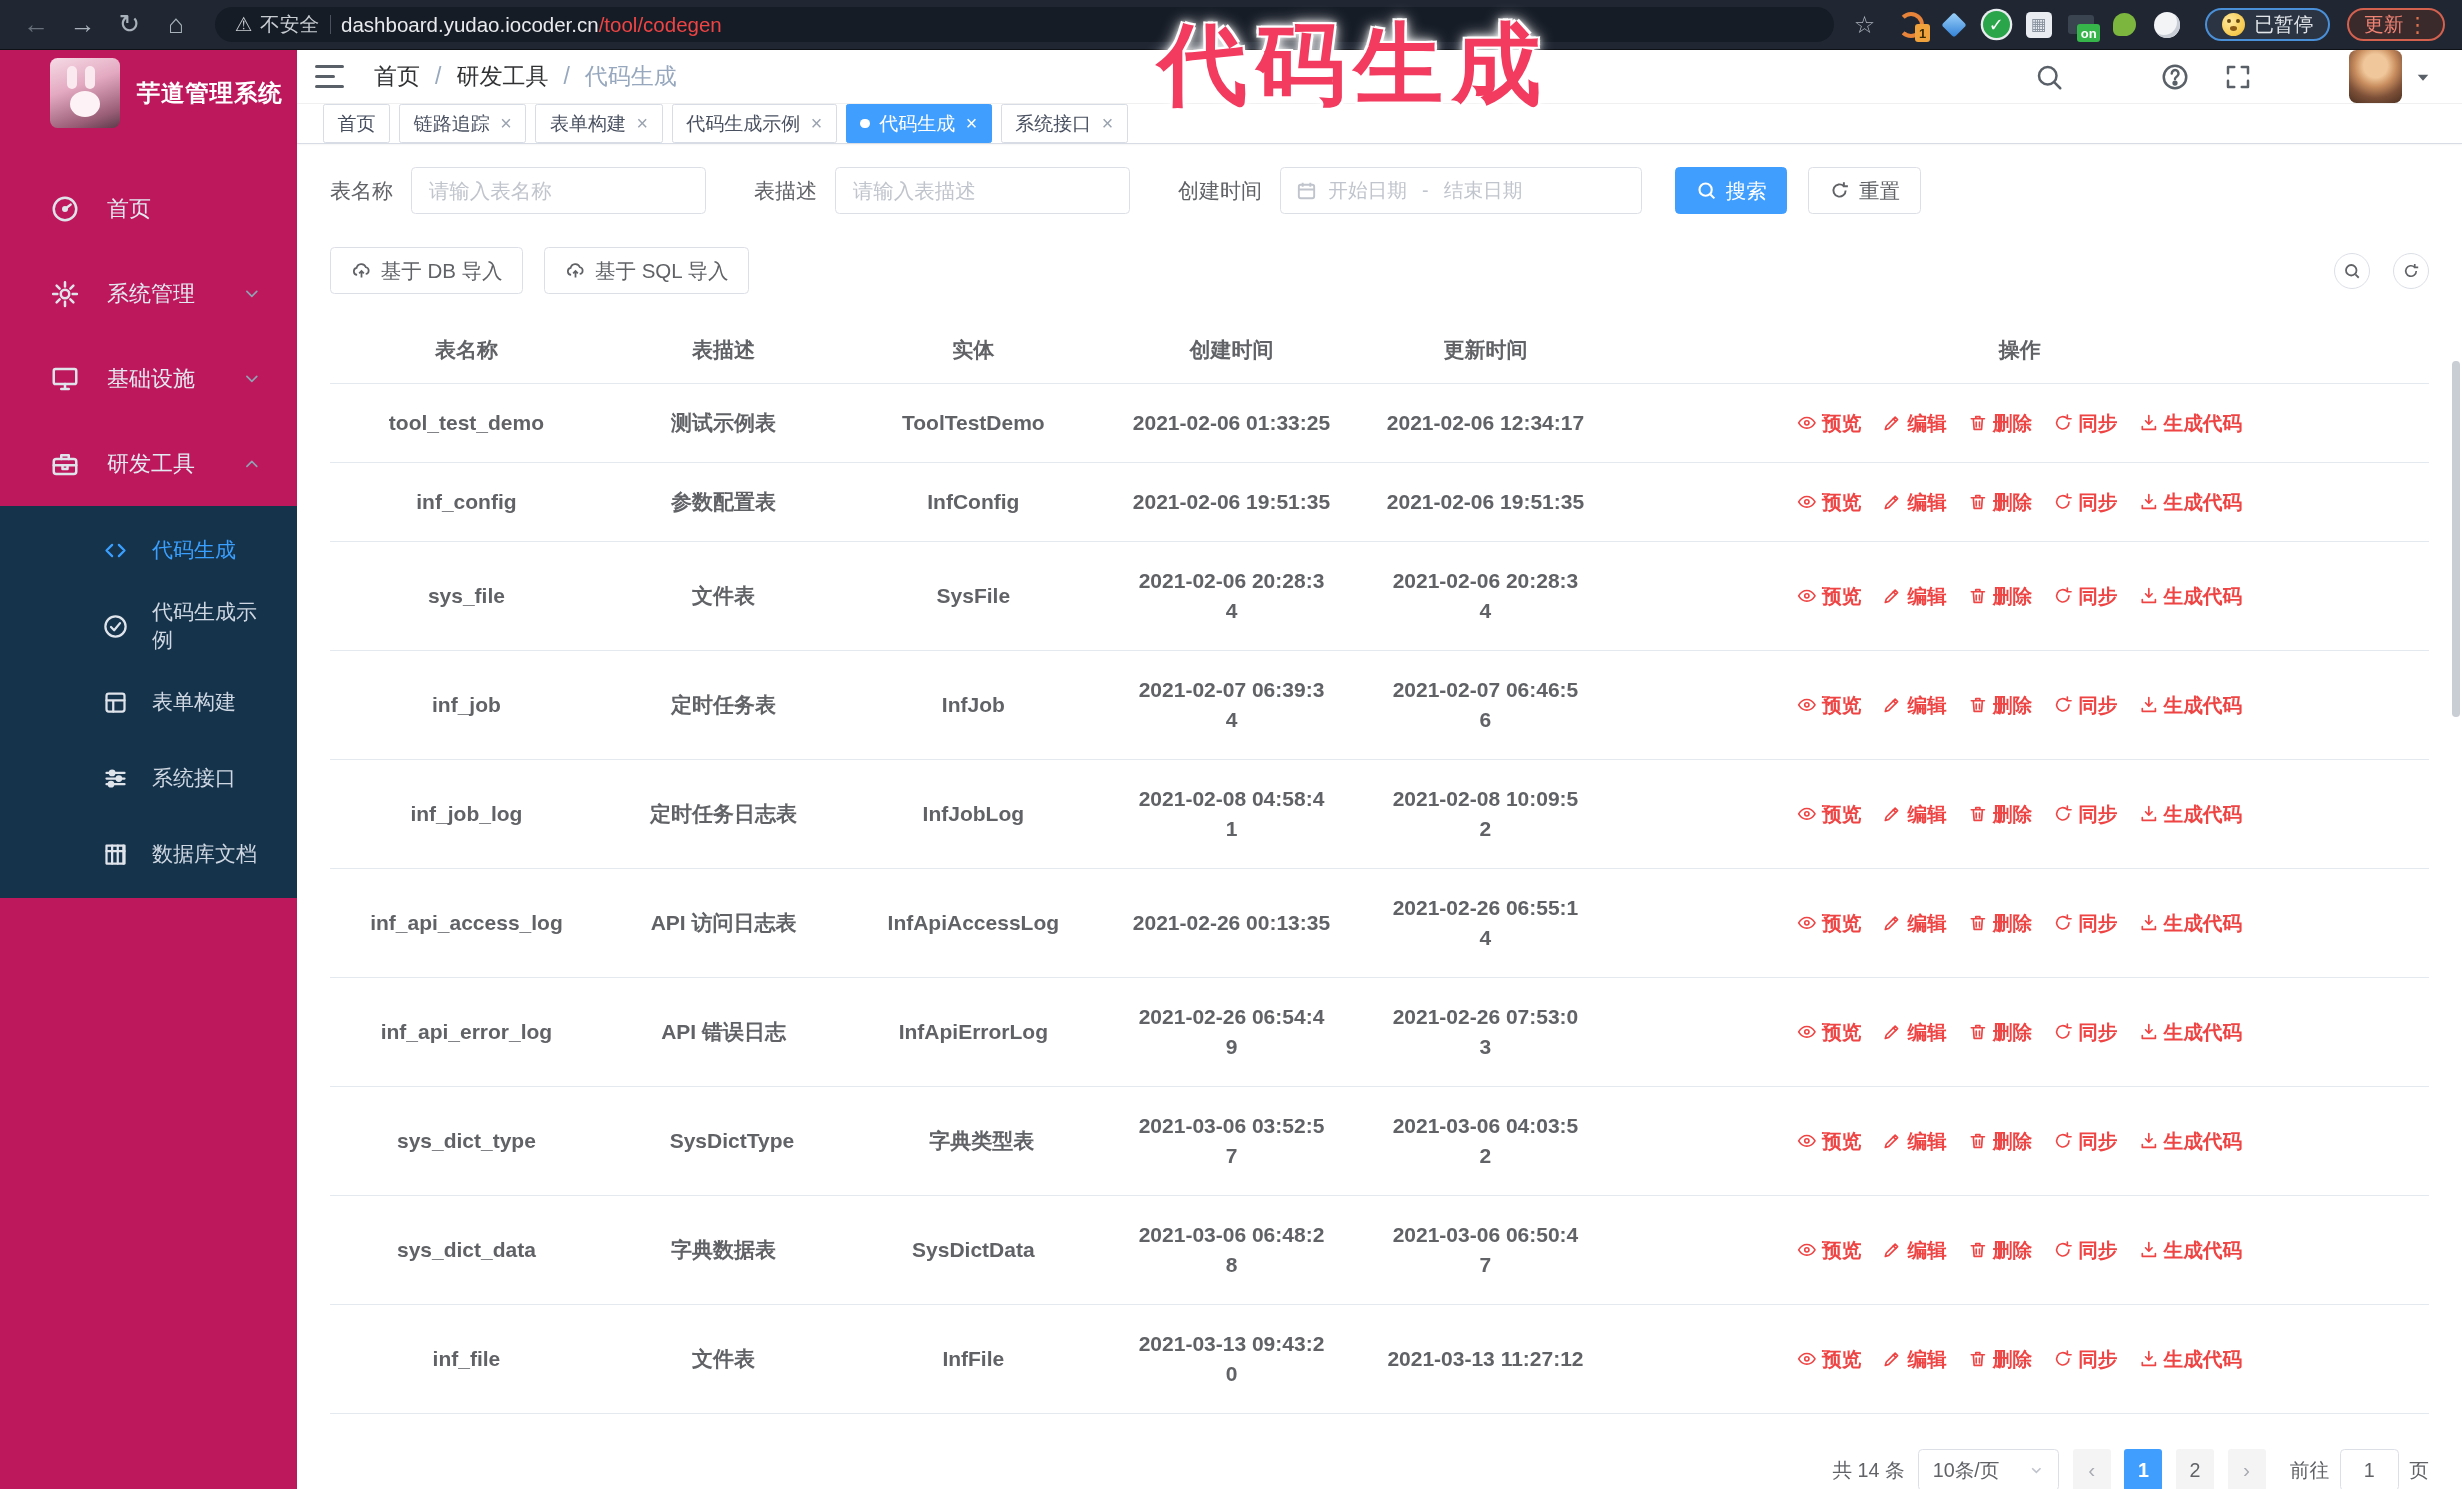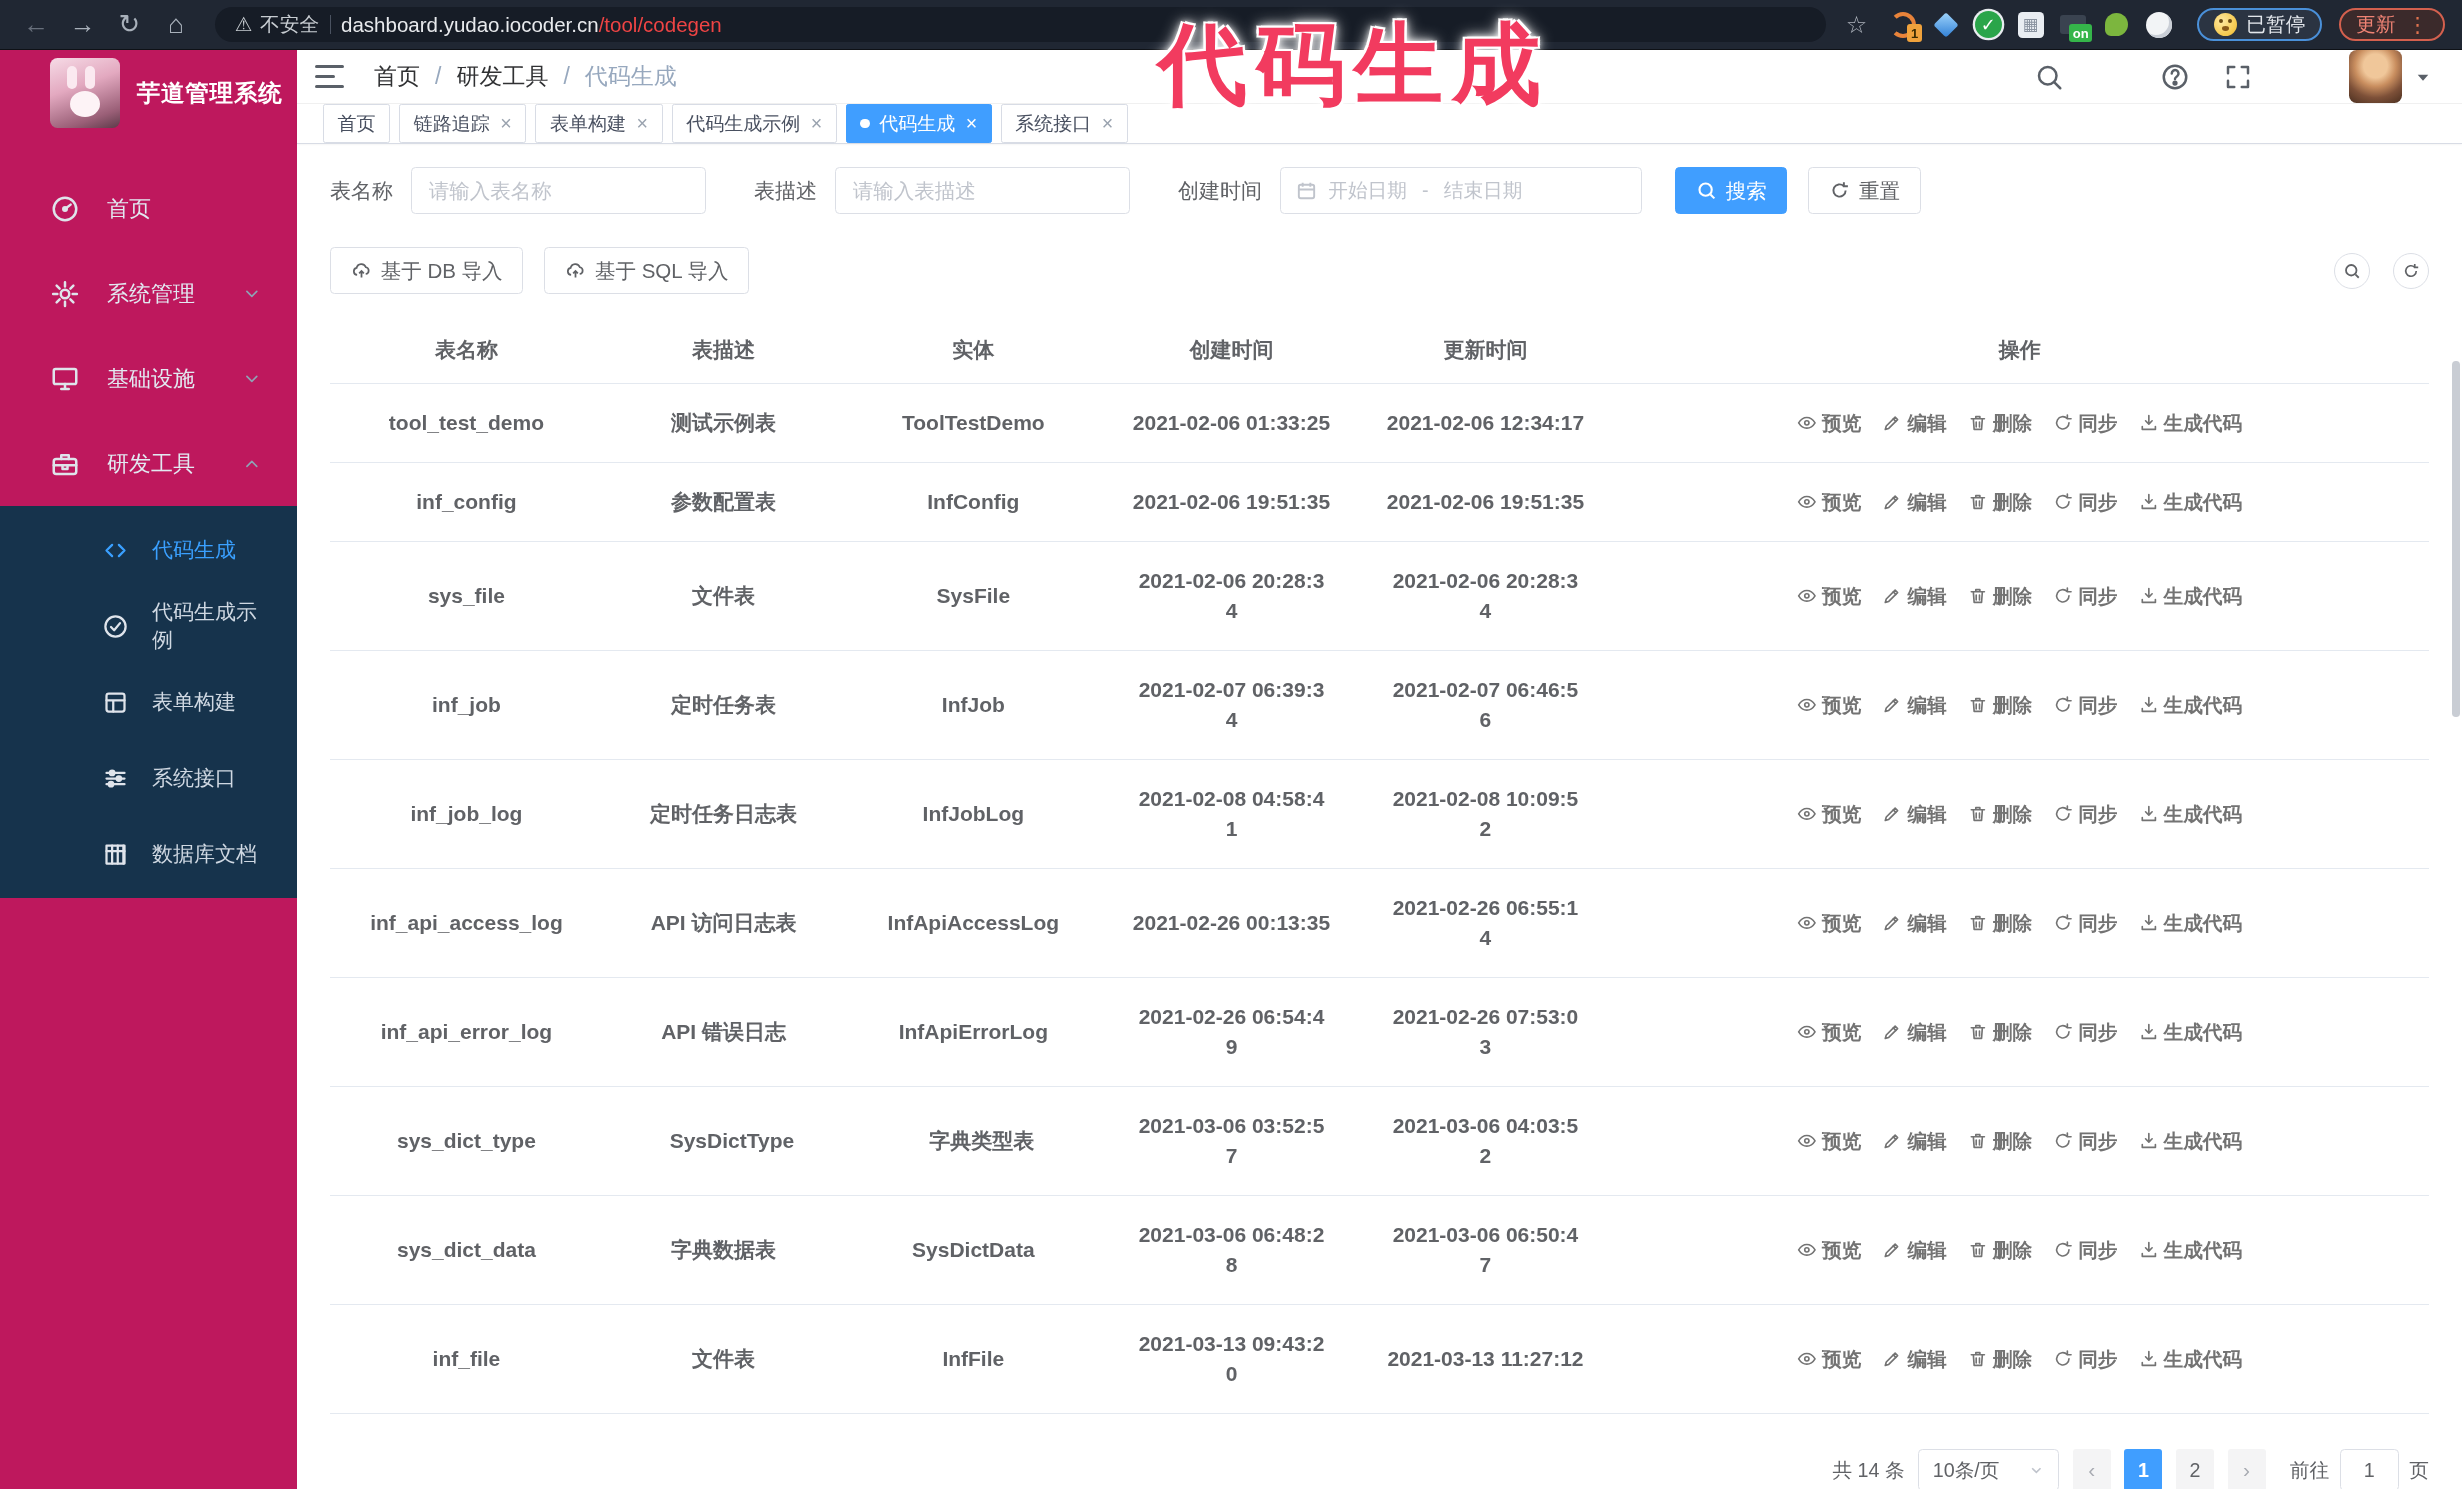--- a/index.html
+++ b/index.html
@@ -32,21 +32,21 @@
   .ext-dark-inner { width:26px; height:19.7px; border-radius:3px; background:#3a4350; }
   .ext-green-inner { width:23px; height:23px; border-radius:50% 50% 50% 6px; background:#7cb63e; }
   .ext-white-inner { width:26px; height:26px; border-radius:50%; background:#f2f4f6; box-shadow:inset -3px -3px 0 #c9ced6; }
   .pill { height:33px; border-radius:16.7px; display:flex; align-items:center; gap:9px;
     padding:0 15px; font-size:19.7px; margin-left:9px; cursor:pointer; }
   .pill-paused { border:2.3px solid #4a90d9; background:#2b3442; color:#e3e7ec; }
   .face { width:23px; height:23px; border-radius:50%; background:radial-gradient(circle at 35% 35%,#ffe9a0,#f5c84b 70%,#e0a92e); position:relative; }
   .face:before { content:""; position:absolute; left:4.5px; top:6px; width:3.8px; height:3.8px; border-radius:50%;
     background:#6b4a12; box-shadow:9px 0 0 #6b4a12; }
   .face:after { content:""; position:absolute; left:7.6px; top:13px; width:7.6px; height:5.3px; border-radius:50%; background:#8a5a18; }
-  .pill-update { border:2.3px solid #d4604e; background:#3b2a2b; color:#ee8273; gap:12px; }
+  .pill-update { border:2.3px solid #d4604e; background:#3b2a2b; color:#ee8273; gap:4px; }
   .pill-update .dots { color:#e0734f; font-size:21px; letter-spacing:0; }
 
   
   .app { display:flex; height:1440px; }
   .sidebar { width:297px; background:#be185d; color:#dfe6ee; flex-shrink:0; display:flex; flex-direction:column; }
   .logo-row { height:86px; display:flex; align-items:center; gap:16.7px; padding:0 0 0 50px; }
   .logo-img { width:70px; height:70px; border-radius:7.6px; flex-shrink:0;
     background:linear-gradient(160deg,#f6dbe6 0%,#e3a9c0 40%,#9a5f77 80%,#5d3a49 100%); position:relative; overflow:hidden;}
   .logo-img:before { content:""; position:absolute; left:16.7px; top:7.6px; width:10.6px; height:23px; border-radius:6px; background:#fbe9f0; box-shadow:18px 0 0 #fbe9f0;}
   .logo-img:after { content:""; position:absolute; left:19.7px; top:33px; width:30px; height:26px; border-radius:50%; background:#fdf3f6;}
@@ -115,21 +115,21 @@
 
   
   .table { margin-top:23px; }
   .tr { display:flex; align-items:center; border-bottom:0.8px solid #e4e9f0;font-weight:bold; }
   .th { font-weight:bold; color:#5b6472; font-size:21px; }
   .th .td { padding:18px 7.6px; }
   .td { font-size:21px; color:#606266; text-align:center; padding:24px 7.6px; line-height:30px; }
   .time { white-space:pre-line; }
   .c0{width:13%;} .c1{width:11.5%;} .c2{width:12.3%;} .c3{width:12.3%;} .c4{width:11.9%;} .c5{width:39%;}
   .ops { display:flex; justify-content:center; gap:21px; }
-  .op { color:#737373; font-size:19.7px; display:inline-flex; align-items:center; gap:5.3px;
+  .op { color:#ef4444; font-size:19.7px; display:inline-flex; align-items:center; gap:5.3px;
     cursor:pointer; text-decoration:none; white-space:nowrap; }
   .op .ic { width:19.7px; height:19.7px; }
 
   
   .pager { margin-top:35px; display:flex; align-items:center; justify-content:flex-end; gap:13.6px;
     font-size:19.7px; color:#606266; padding-bottom:23px; }
   .psel { width:141px; height:42px; border:0.8px solid #dcdfe6; border-radius:4.5px; display:flex;
     align-items:center; justify-content:space-between; padding:0 13.6px; color:#606266; cursor:pointer; }
   .psel .ic { width:16.7px; height:16.7px; color:#c0c4cc; }
   .pbtn { min-width:38px; height:42px; background:#f4f4f5; border-radius:3px; display:flex; align-items:center;

